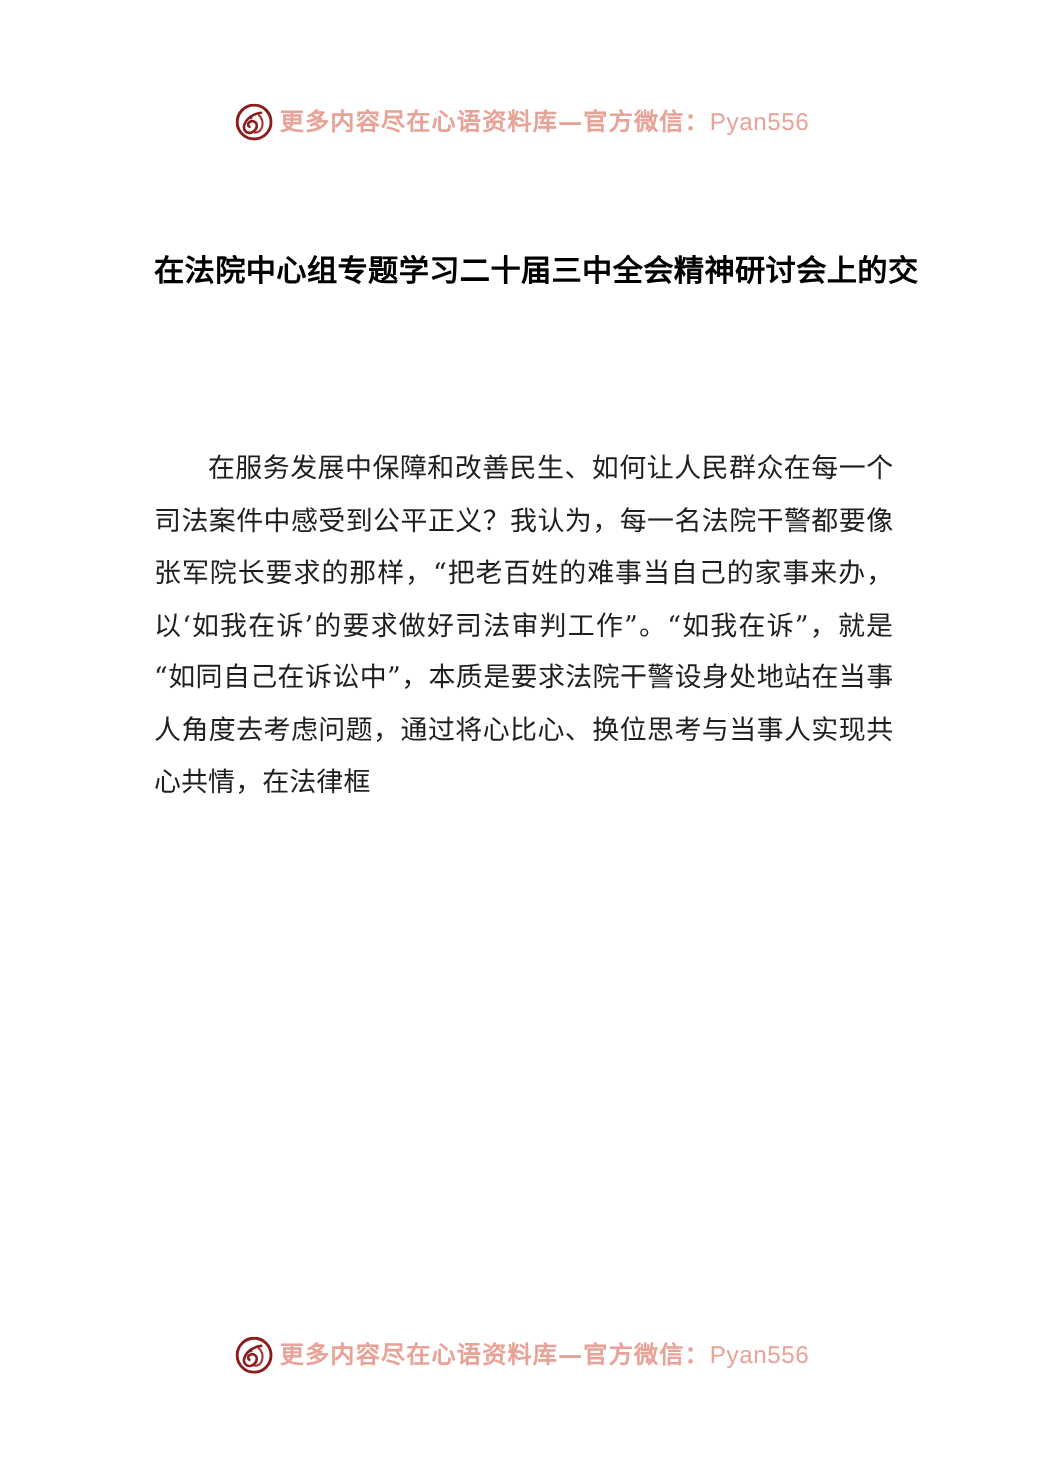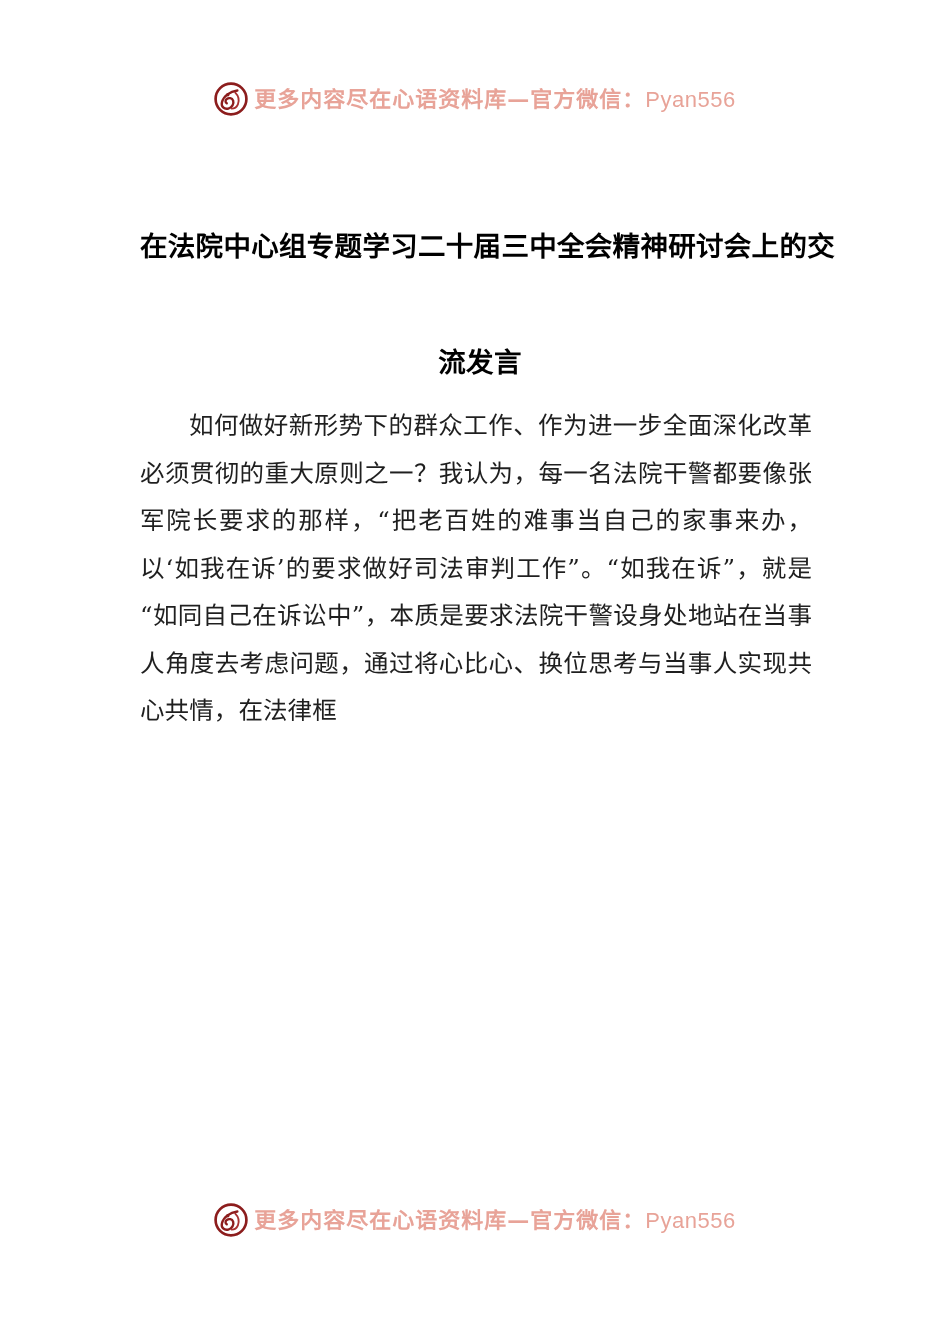--- a/index.html
+++ b/index.html
@@ -29,20 +29,21 @@
   
   .watermark {
     position: absolute;
     left: 0;
     width: 950px;
     display: flex;
     align-items: center;
     justify-content: center;
     gap: 6px;
     user-select: none;
+    margin-top: 12px;
   }
   .watermark.header-mark { top: 82px; }
   .watermark.footer-mark { top: 1203px; }
 
   .wm-logo {
     width: 34px;
     height: 34px;
     flex: 0 0 auto;
     display: block;
   }
@@ -115,25 +116,24 @@
       <circle cx="32" cy="32" r="29" fill="none" stroke="#8c1d1d" stroke-width="5"></circle>
       <path d="M44 16 C30 18 18 26 15 38 C13 46 19 52 27 50 C34 48 38 41 36 35 C34 30 28 29 24 32 C21 34 21 38 24 40" fill="none" stroke="#8c1d1d" stroke-width="4.5" stroke-linecap="round"></path>
       <path d="M40 20 C46 26 48 34 45 42 C43 47 38 50 33 50" fill="none" stroke="#a83232" stroke-width="3.5" stroke-linecap="round"></path>
       <circle cx="26" cy="24" r="3.2" fill="#8c1d1d"></circle>
     </svg>
     <div class="wm-text"><span>更多内容尽在心语资料库—官方微信：</span><span class="wm-tail">Pyan556</span></div>
   </div>
 
   <h1 class="doc-title">
     <span class="t-line line-1">在法院中心组专题学习二十届三中全会精神研讨会上的交</span>
-    <span class="t-line line-2">流发言</span>
   </h1>
 
   <div class="body-text">
-    <p class="para">如何做好新形势下的群众工作、作为进一步全面深化改革必须贯彻的重大原则之一？我认为，每一名法院干警都要像张军院长要求的那样，“把老百姓的难事当自己的家事来办，以‘如我在诉’的要求做好司法审判工作”。“如我在诉”，就是“如同自己在诉讼中”，本质是要求法院干警设身处地站在当事人角度去考虑问题，通过将心比心、换位思考与当事人实现共心共情，在法律框</p>
+    <p class="para">在服务发展中保障和改善民生、如何让人民群众在每一个司法案件中感受到公平正义？我认为，每一名法院干警都要像张军院长要求的那样，“把老百姓的难事当自己的家事来办，以‘如我在诉’的要求做好司法审判工作”。“如我在诉”，就是“如同自己在诉讼中”，本质是要求法院干警设身处地站在当事人角度去考虑问题，通过将心比心、换位思考与当事人实现共心共情，在法律框</p>
   </div>
 
   <div class="watermark footer-mark">
     <svg class="wm-logo" viewBox="0 0 64 64" aria-hidden="true">
       <circle cx="32" cy="32" r="29" fill="none" stroke="#8c1d1d" stroke-width="5"></circle>
       <path d="M44 16 C30 18 18 26 15 38 C13 46 19 52 27 50 C34 48 38 41 36 35 C34 30 28 29 24 32 C21 34 21 38 24 40" fill="none" stroke="#8c1d1d" stroke-width="4.5" stroke-linecap="round"></path>
       <path d="M40 20 C46 26 48 34 45 42 C43 47 38 50 33 50" fill="none" stroke="#a83232" stroke-width="3.5" stroke-linecap="round"></path>
       <circle cx="26" cy="24" r="3.2" fill="#8c1d1d"></circle>
     </svg>
     <div class="wm-text"><span>更多内容尽在心语资料库—官方微信：</span><span class="wm-tail">Pyan556</span></div>

